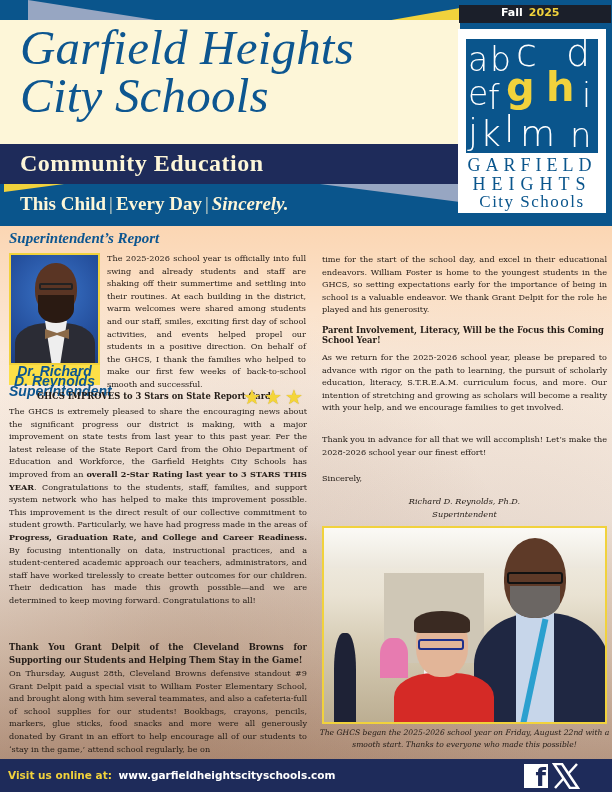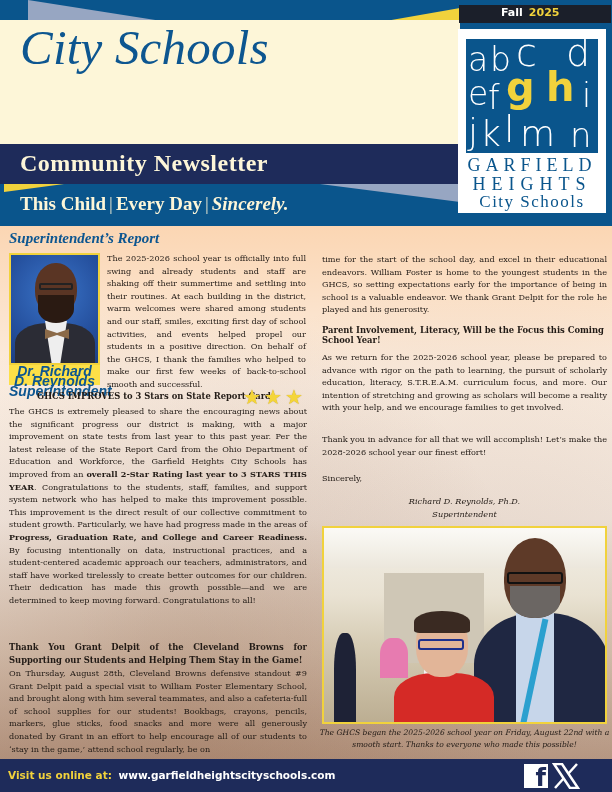--- a/index.html
+++ b/index.html
@@ -89,24 +89,25 @@
   .x-icon { width: 28px; height: 26px; }
 </style>
 </head>
 <body>
 
 <div class="masthead">
   <div class="mh-grey-wedge"></div>
   <div class="mh-yellow-wedge"></div>
   <div class="mh-cream"></div>
   <div class="mh-title">
+    <div>Garfield Heights</div>
     <div>City Schools</div>
   </div>
   <div class="mh-navy"></div>
-  <div class="mh-community">Community Newsletter</div>
+  <div class="mh-community">Community Education</div>
   <div class="mh-yellow-wedge2"></div>
   <div class="mh-grey-wedge2"></div>
   <div class="mh-tagline">
     <span>This Child</span><span class="sep">|</span><span>Every Day</span><span class="sep">|</span><span class="it">Sincerely.</span>
   </div>
   <div class="season">
     <span>Fall</span><span class="yr">2025</span>
   </div>
   <div class="logo">
     <div class="logo-letters">

